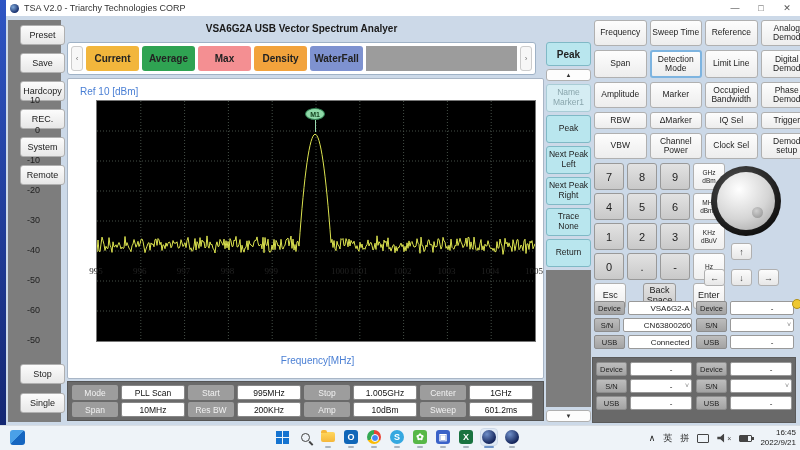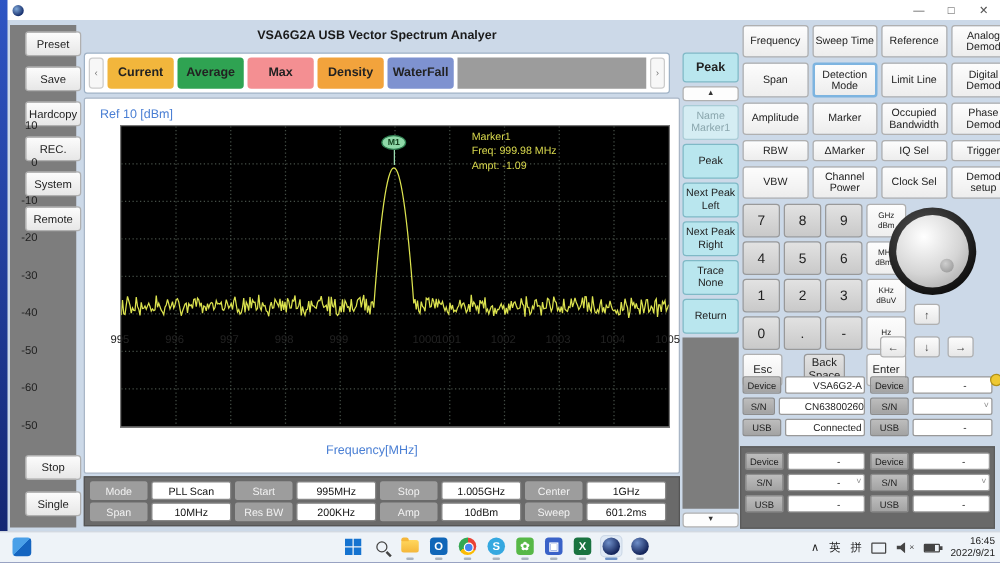--- a/index.html
+++ b/index.html
@@ -35,27 +35,27 @@
             border:1px solid #9fb2c6; border-radius:3px; display:flex;
             align-items:center; padding:3px; gap:3px; }
   .tab-arrow { width:12px; height:25px; font-size:8px; color:#777; background:#f7f7f7; border-color:#ccc; }
   .tab { width:53px; height:25px; font-weight:bold; font-size:10px; border:none; color:#222; }
   #tab-filler { flex:1; height:25px; background:#9c9c9c; }
 
   
   #chart-panel { left:67px; top:78px; width:477px; height:301px; background:#fff;
                  border:1px solid #a9b6c6; border-radius:2px; }
   #ref-label { left:12px; top:7px; color:#4a7fd4; font-size:10px; }
-  #y-ticks { left:6px; top:100px; width:27px; height:242px; }
+  #y-ticks { left:16px; top:100px; width:27px; height:242px; }
   #y-ticks span { position:absolute; right:3px; font-size:9px; color:#222; }
   #plot { left:96px; top:100px; width:440px; height:242px; background:#000;
           border:1px solid #777; overflow:visible; }
   #x-ticks { left:96px; top:266px; width:440px; height:11px; }
-  #x-ticks span { position:absolute; transform:translateX(-50%); font-size:9px; color:#222; }
-  #xaxis-label { left:63px; top:355px; width:469px; text-align:center; color:#4a7fd4; font-size:10px; }
+  #x-ticks span { position:absolute; transform:translateX(-50%); font-size:9px; color:#222;font-family:Liberation Serif, serif; }
+  #xaxis-label { left:83px; top:355px; width:469px; text-align:center; color:#4a7fd4; font-size:10px; }
   
   #marker-info { position:absolute; left:64%; top:3px; color:#d9d94e; font-size:8.5px; line-height:1.35; }
   #marker-ellipse { position:absolute; width:20px; height:12px; border-radius:50%;
                     background:#8fd9a8; border:1px solid #2e7d4f; color:#14431f;
                     font-size:7px; font-weight:bold; display:flex; align-items:center;
                     justify-content:center; z-index:3; }
   #marker-line { position:absolute; width:1px; background:#9adbb0; z-index:2; }
 
   
   #control-bar { left:67px; top:381px; width:477px; height:40px; background:#6a6a6a;
@@ -153,20 +153,21 @@
   #ic-battery { width:13px; height:7px; border:1px solid #444; border-radius:1px; position:relative;
                 background:linear-gradient(90deg,#444 75%,transparent 75%); }
   #ic-battery::after { content:""; position:absolute; right:-3px; top:1px; width:2px; height:3px; background:#444; }
   #clock { text-align:right; font-size:8px; line-height:1.25; color:#222; }
 </style>
 </head>
 <body>
 
 <div class="abs" id="titlebar">
   <span id="title-icon"></span>
+  <span id="window-title">TSA V2.0 - Triarchy Technologies CORP</span>
   <span id="win-controls">
     <span>—</span>
     <span>□</span>
     <span>✕</span>
   </span>
 </div>
 <div class="abs" id="app-body"></div>
 
 <div class="abs" id="sidebar">
   <div class="b side-btn">Preset</div>
@@ -220,25 +221,20 @@
       <line x1="394.2" x2="394.2" y1="0" y2="240" stroke="#454f47" stroke-dasharray="1,2"></line>
       <line y1="30" y2="30" x1="0" x2="438" stroke="#454f47" stroke-dasharray="1,2"></line>
       <line y1="60" y2="60" x1="0" x2="438" stroke="#454f47" stroke-dasharray="1,2"></line>
       <line y1="90" y2="90" x1="0" x2="438" stroke="#454f47" stroke-dasharray="1,2"></line>
       <line y1="120" y2="120" x1="0" x2="438" stroke="#454f47" stroke-dasharray="1,2"></line>
       <line y1="150" y2="150" x1="0" x2="438" stroke="#454f47" stroke-dasharray="1,2"></line>
       <line y1="180" y2="180" x1="0" x2="438" stroke="#454f47" stroke-dasharray="1,2"></line>
       <line y1="210" y2="210" x1="0" x2="438" stroke="#454f47" stroke-dasharray="1,2"></line>
       <polyline points="0,151.1 1,139.0 2,150.1 3,150.6 4,143.1 5,136.1 6,139.6 7,143.3 8,149.5 9,145.3 10,147.3 11,147.4 12,136.6 13,144.1 14,146.4 15,151.4 16,140.8 17,145.8 18,145.6 19,143.8 20,146.4 21,143.9 22,141.5 23,144.2 24,147.9 25,146.1 26,147.5 27,146.9 28,135.5 29,144.8 30,141.6 31,144.4 32,147.1 33,148.6 34,150.7 35,144.8 36,143.0 37,138.5 38,142.1 39,146.2 40,143.7 41,140.3 42,145.5 43,143.0 44,138.6 45,137.9 46,140.6 47,146.1 48,151.6 49,148.0 50,145.2 51,142.4 52,141.6 53,149.3 54,141.9 55,143.6 56,142.8 57,145.8 58,138.6 59,138.1 60,144.4 61,137.5 62,138.9 63,143.7 64,141.2 65,149.5 66,143.8 67,144.3 68,147.7 69,141.9 70,145.3 71,142.4 72,141.0 73,141.5 74,146.8 75,145.0 76,139.5 77,142.2 78,141.8 79,142.3 80,140.8 81,146.6 82,147.2 83,144.9 84,138.7 85,141.9 86,145.5 87,143.8 88,141.9 89,146.6 90,139.7 91,136.4 92,142.9 93,148.6 94,146.8 95,150.4 96,149.2 97,145.1 98,137.5 99,149.0 100,140.7 101,142.9 102,147.4 103,136.6 104,145.5 105,139.0 106,140.9 107,140.8 108,147.0 109,145.8 110,134.9 111,144.8 112,147.2 113,140.9 114,143.8 115,143.4 116,147.7 117,148.5 118,152.0 119,144.1 120,140.8 121,145.5 122,145.2 123,138.4 124,140.2 125,142.2 126,144.3 127,138.1 128,147.7 129,139.7 130,146.9 131,140.4 132,149.0 133,137.6 134,139.9 135,145.5 136,145.3 137,139.1 138,139.9 139,135.4 140,145.9 141,145.8 142,143.3 143,138.5 144,151.4 145,144.2 146,148.5 147,151.2 148,147.0 149,146.4 150,139.8 151,148.9 152,139.6 153,143.5 154,143.7 155,145.1 156,145.7 157,141.0 158,139.3 159,139.5 160,135.9 161,141.9 162,144.9 163,144.2 164,143.2 165,147.9 166,136.3 167,151.7 168,136.5 169,143.8 170,144.6 171,138.2 172,149.7 173,151.4 174,150.1 175,144.0 176,148.8 177,138.4 178,148.7 179,139.4 180,141.5 181,144.9 182,144.3 183,148.6 184,138.3 185,146.3 186,148.1 187,145.6 188,144.1 189,139.1 190,137.9 191,137.0 192,144.9 193,139.5 194,135.0 195,147.4 196,138.1 197,149.1 198,143.5 199,150.5 200,140.8 201,140.4 202,145.1 203,131.6 204,119.1 205,107.3 206,96.5 207,86.5 208,77.3 209,69.1 210,61.7 211,55.1 212,49.4 213,44.6 214,40.6 215,37.5 216,35.2 217,33.8 218,33.3 219,33.6 220,34.8 221,36.8 222,39.7 223,43.5 224,48.1 225,53.6 226,59.9 227,67.1 228,75.2 229,84.1 230,93.9 231,104.6 232,116.1 233,128.4 234,141.7 235,138.3 236,146.5 237,139.5 238,147.8 239,149.7 240,140.3 241,144.2 242,145.1 243,148.0 244,137.6 245,138.6 246,137.5 247,144.7 248,144.3 249,137.6 250,140.3 251,145.8 252,138.1 253,145.0 254,139.4 255,141.8 256,142.5 257,140.2 258,144.6 259,147.6 260,144.7 261,148.7 262,150.3 263,141.3 264,146.7 265,143.0 266,148.4 267,147.1 268,148.3 269,145.2 270,143.7 271,138.9 272,145.0 273,142.2 274,141.4 275,144.6 276,149.0 277,147.2 278,142.2 279,148.5 280,134.8 281,144.4 282,140.7 283,142.3 284,146.5 285,143.4 286,149.9 287,139.1 288,141.6 289,140.1 290,145.7 291,136.8 292,148.2 293,146.3 294,150.1 295,147.0 296,144.3 297,143.7 298,151.7 299,145.3 300,150.1 301,146.5 302,146.7 303,144.2 304,142.1 305,145.7 306,143.6 307,150.7 308,145.3 309,149.8 310,141.8 311,147.3 312,139.9 313,145.3 314,141.5 315,140.5 316,143.6 317,146.0 318,145.9 319,145.1 320,137.7 321,142.2 322,143.4 323,152.3 324,136.1 325,144.7 326,144.8 327,150.6 328,149.0 329,144.1 330,145.9 331,139.4 332,138.8 333,143.9 334,143.5 335,144.0 336,151.4 337,140.6 338,146.0 339,145.7 340,145.4 341,137.7 342,138.4 343,143.5 344,148.1 345,145.5 346,136.3 347,140.0 348,141.1 349,147.3 350,145.3 351,148.7 352,144.2 353,149.5 354,138.1 355,146.4 356,147.4 357,148.2 358,144.4 359,145.0 360,137.8 361,144.6 362,141.3 363,137.3 364,141.1 365,143.1 366,146.6 367,145.0 368,142.5 369,137.0 370,145.6 371,136.4 372,136.5 373,148.3 374,140.9 375,146.4 376,148.4 377,136.1 378,143.4 379,148.5 380,149.5 381,146.7 382,149.1 383,142.7 384,138.5 385,148.9 386,144.8 387,149.8 388,143.2 389,145.0 390,144.9 391,139.7 392,143.6 393,146.7 394,147.6 395,147.0 396,149.5 397,147.3 398,150.9 399,150.4 400,140.6 401,147.3 402,146.7 403,138.0 404,142.3 405,145.0 406,153.4 407,148.1 408,137.3 409,142.9 410,141.2 411,145.9 412,141.8 413,145.6 414,145.9 415,150.5 416,138.7 417,143.1 418,149.6 419,144.3 420,138.8 421,138.7 422,148.7 423,147.4 424,144.0 425,145.5 426,149.7 427,140.0 428,138.2 429,152.5 430,142.9 431,142.9 432,148.5 433,140.2 434,142.0 435,139.6 436,147.8 437,145.4 438,142.7" fill="none" stroke="#dce34f" stroke-width="1"></polyline>
     </svg>
-  <div id="marker-info">
-    <div>Marker1</div>
-    <div>Freq: 999.98 MHz</div>
-    <div>Ampt: -1.09</div>
-  </div>
   <div id="marker-ellipse" style="left: 208.124px; top: 7.27px;">M1</div>
   <div id="marker-line" style="left: 218.124px; top: 19.27px; height: 12px;"></div>
 </div>
 <div class="abs" id="x-ticks">
     <span style="left: 0px;">995</span>
     <span style="left: 43.8px;">996</span>
     <span style="left: 87.6px;">997</span>
     <span style="left: 131.4px;">998</span>
     <span style="left: 175.2px;">999</span>
     <span style="left: 219px; margin-left: 25px;">1000</span>

